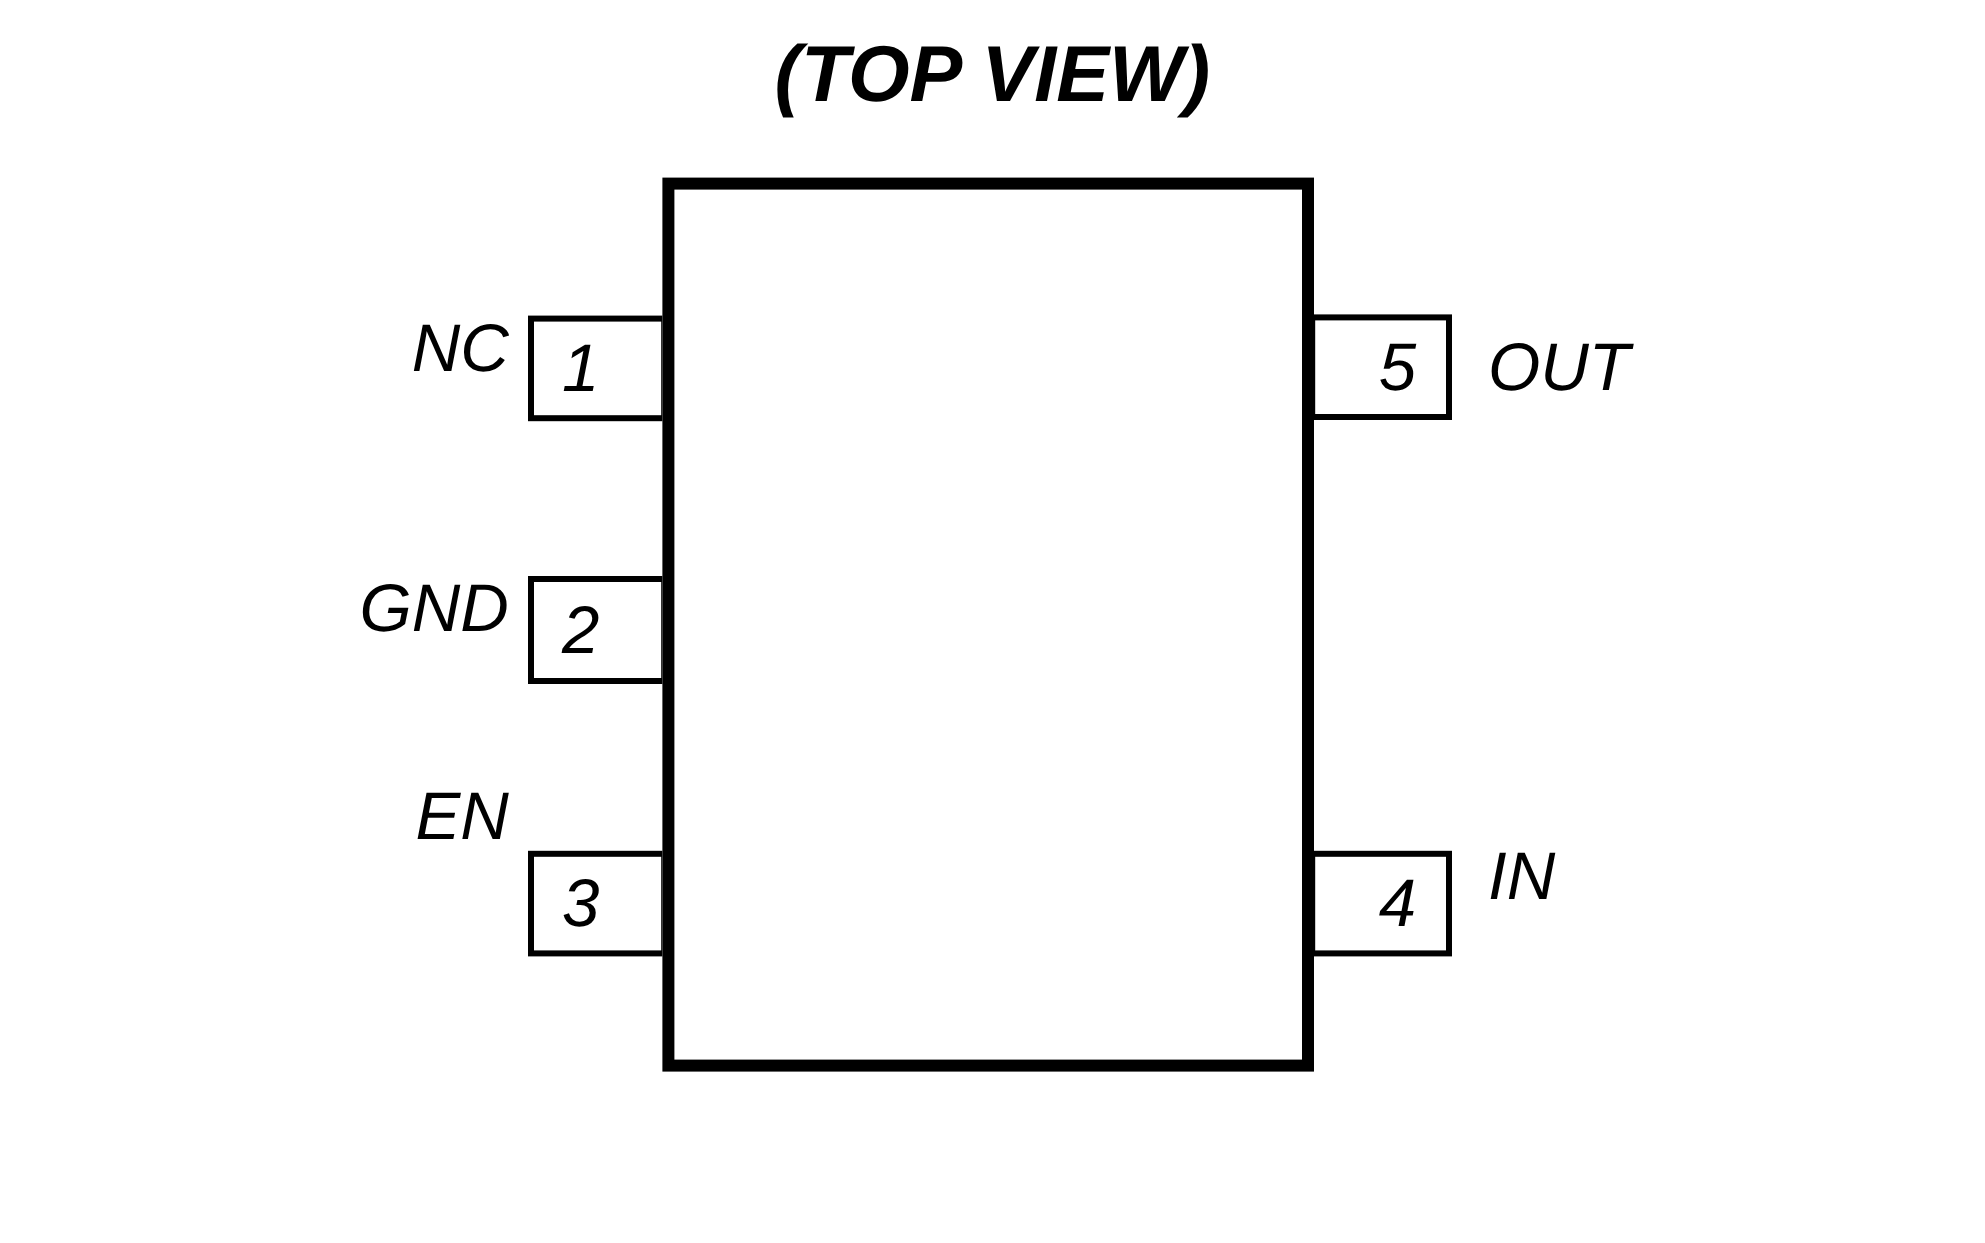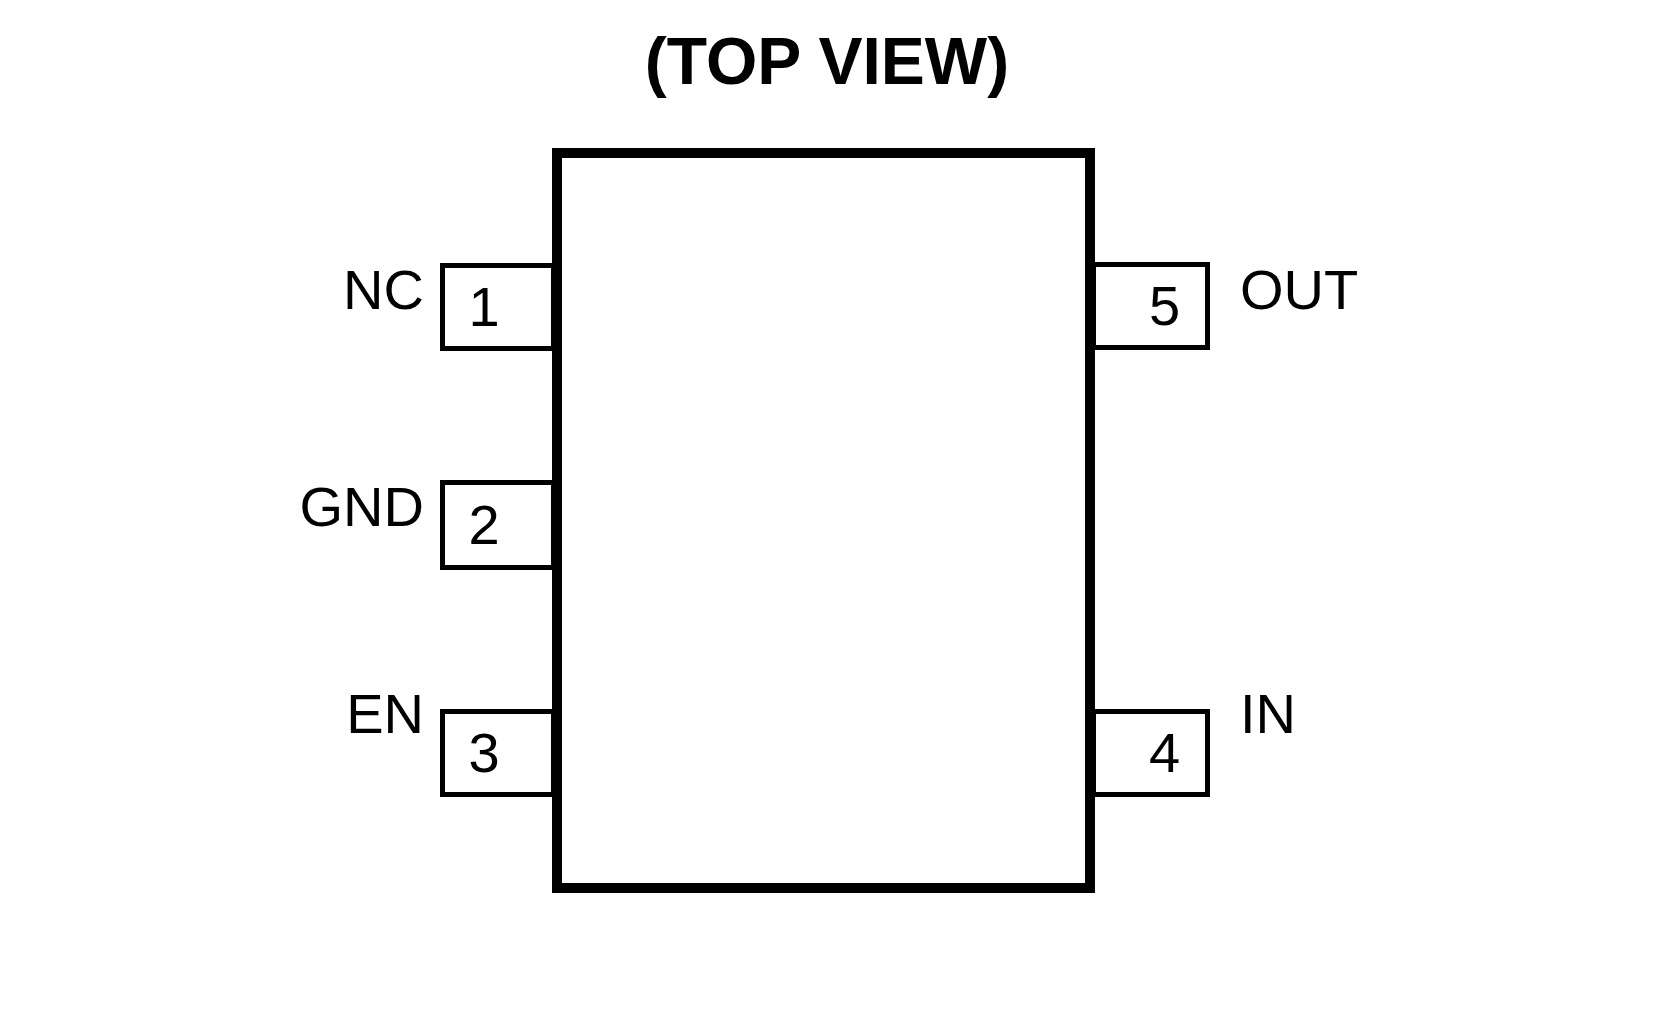--- a/index.html
+++ b/index.html
@@ -11,20 +11,21 @@
   body {
     font-family: "Liberation Sans", sans-serif;
     color: #000000;
   }
   #diagram-root {
     position: relative;
     width: 1654px;
     height: 1036px;
     background: #ffffff;
     overflow: hidden;
+    font-style: italic;
   }
 
   
   .view-title {
     position: absolute;
     left: 0;
     top: 28px;
     width: 1654px;
     text-align: center;
     font-size: 66px;
@@ -98,24 +99,25 @@
     white-space: nowrap;
     color: #000000;
   }
   .pin-label.left {
     right: 1230px;      
     text-align: right;
   }
   .pin-label.right {
     left: 1240px;
     text-align: left;
+    margin-top: 16px;
   }
   .label-nc  { top: 262px; margin-left: 25px; }
   .label-gnd { top: 468px; margin-top: 11px; }
-  .label-en  { top: 686px; }
+  .label-en  { top: 652px; }
   .label-out { top: 262px; }
   .label-in  { top: 686px; }
 </style>
 </head>
 <body>
 
 <div id="diagram-root">
 
   <div class="view-title">(TOP VIEW)</div>
 

